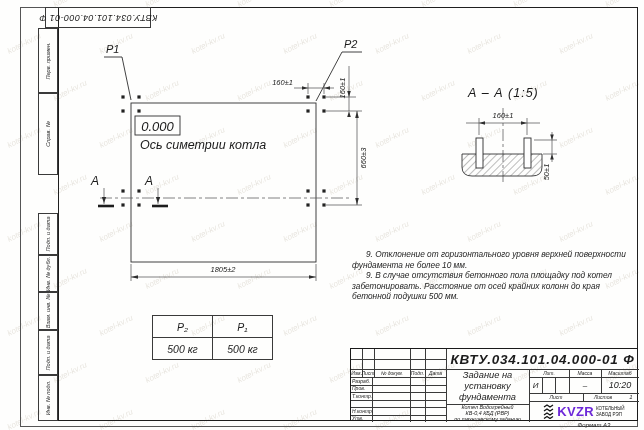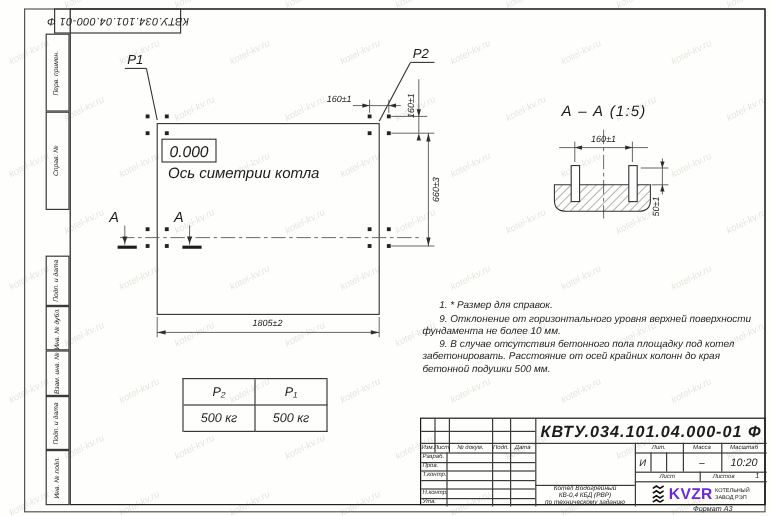--- a/index.html
+++ b/index.html
@@ -261,21 +261,20 @@
   </svg>
 
   <div class="abs ltable">
     <div>P₂</div>
     <div>P₁</div>
     <div>500 кг</div>
     <div>500 кг</div>
   </div>
 
   <div class="abs notes">
-    <p>1. * Размер для справок.</p>
     <p>9. Отклонение от горизонтального уровня верхней поверхности фундамента не более 10 мм.</p>
     <p>9. В случае отсутствия бетонного пола площадку под котел забетонировать. Расстояние от осей крайних колонн до края бетонной подушки 500 мм.</p>
   </div>
 
   <div class="abs tblock">
 
     <div class="tb-l" style="left:95px;top:0;width:1px;height:73px;"></div>
     <div class="tb-l" style="left:178px;top:20px;width:1px;height:53px;"></div>
 
     <div class="tb-l" style="left:11px;top:0;width:1px;height:28px;"></div>
@@ -312,20 +311,21 @@
     <div class="lbl" style="left:59px;top:20px;width:15px;height:8px;">Подп.</div>
     <div class="lbl" style="left:74px;top:20px;width:21px;height:8px;">Дата</div>
 
     <div class="lbl" style="left:1px;top:28px;width:20px;height:7.5px;justify-content:flex-start;">Разраб.</div>
     <div class="lbl" style="left:1px;top:35.5px;width:20px;height:7.5px;justify-content:flex-start;">Пров.</div>
     <div class="lbl" style="left:1px;top:43px;width:20px;height:7.5px;justify-content:flex-start;">Т.контр.</div>
     <div class="lbl" style="left:1px;top:58px;width:20px;height:7.5px;justify-content:flex-start;">Н.контр.</div>
     <div class="lbl" style="left:1px;top:65.5px;width:20px;height:7.5px;justify-content:flex-start;">Утв.</div>
 
     <div class="docnum">КВТУ.034.101.04.000-01  Ф</div>
+    <div class="ttitle">Задание на установку фундамента</div>
     <div class="tsub">
       <span>Котел Водогрейный</span>
       <span>КВ-0,4 КБД (РВР)</span>
       <span>по техническому заданию</span>
     </div>
 
     <div class="lbl" style="left:178px;top:20px;width:40px;height:8px;">Лит.</div>
     <div class="lbl" style="left:218px;top:20px;width:32px;height:8px;">Масса</div>
     <div class="lbl" style="left:250px;top:20px;width:38px;height:8px;">Масштаб</div>
     <div class="val" style="left:178px;top:28px;width:13px;height:16px;font-size:8px;">И</div>

